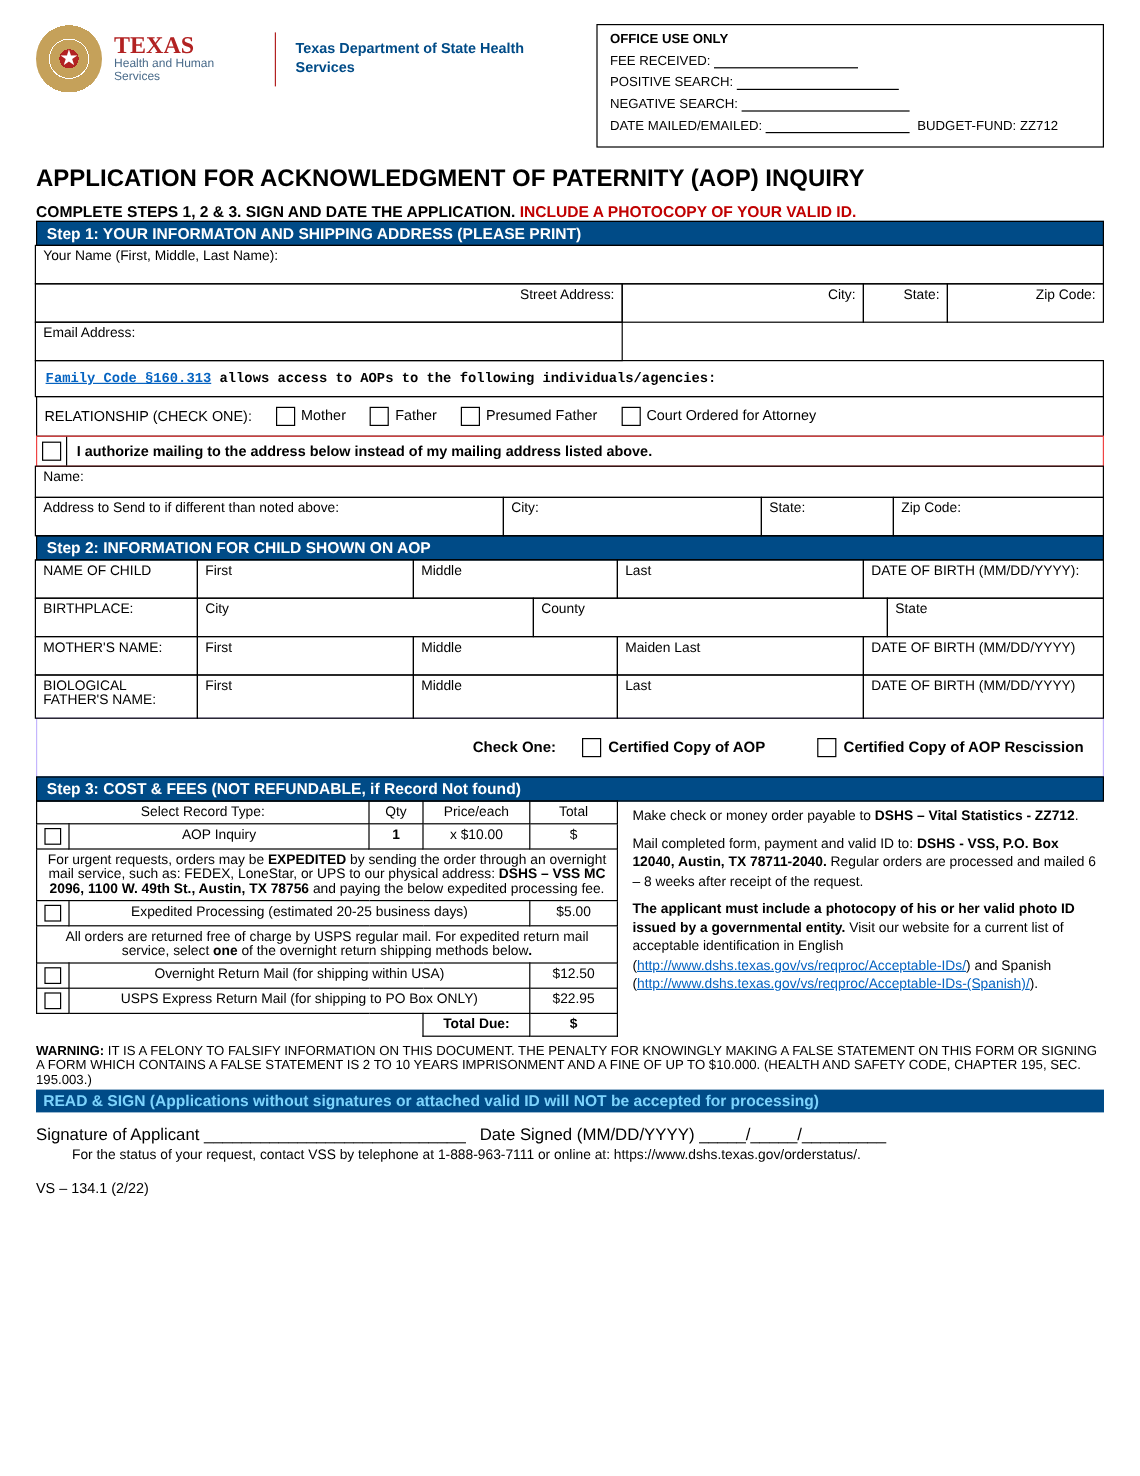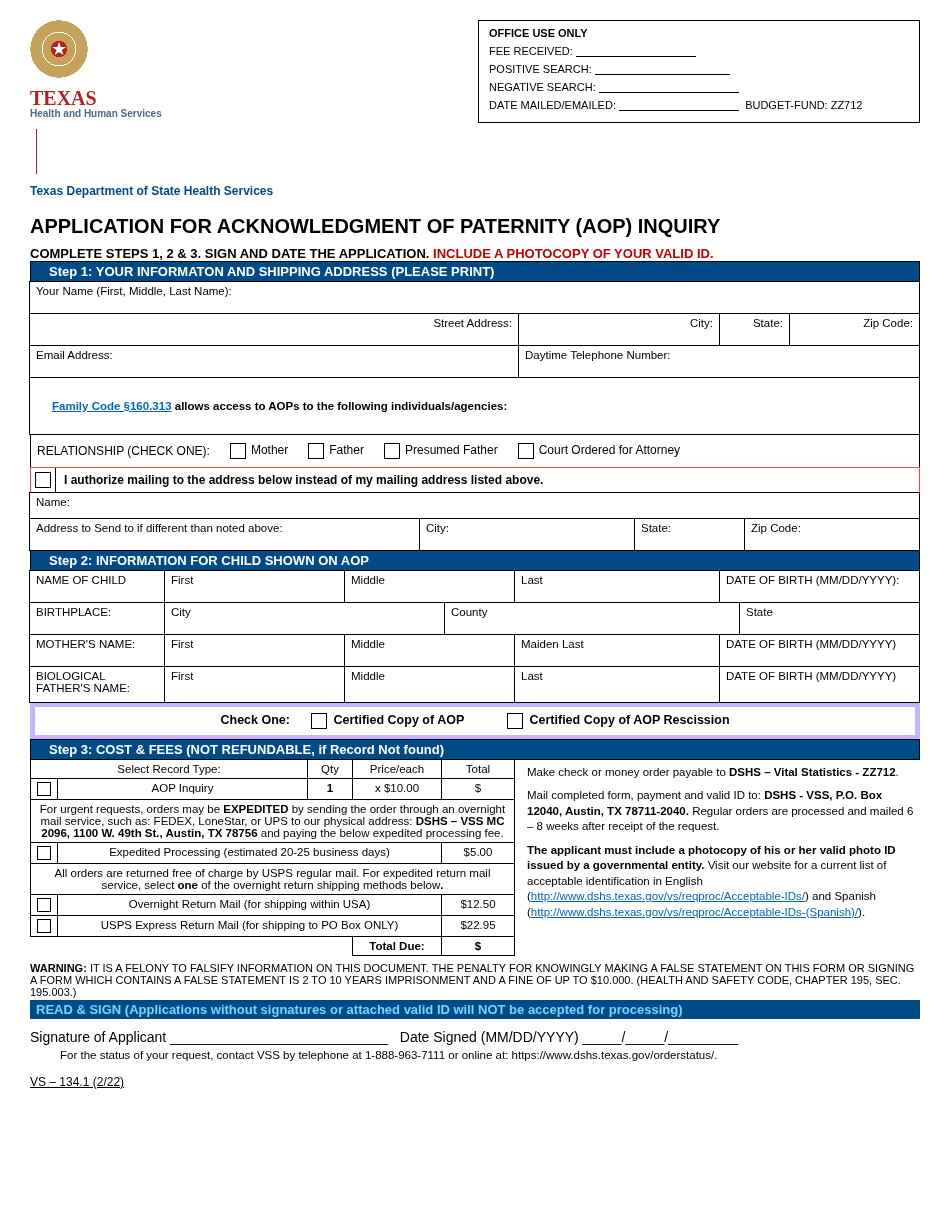--- a/index.html
+++ b/index.html
@@ -5,69 +5,69 @@
   body {
     font-family: Verdana, Geneva, sans-serif;
     font-size: 12px;
     margin: 0;
     padding: 20px 30px;
     color: #000;
     background: #fff;
     width: 890px;
   }
   .header-row { display: flex; align-items: flex-start; gap: 20px; margin-bottom: 15px; }
-  .logo-block { display: flex; gap: 10px; flex-direction: column; }
+  .logo-block { display: flex; align-items: center; gap: 10px; }
   .seal {
     width: 58px; height: 58px; border-radius: 50%;
     background: radial-gradient(circle, #b22222 20%, #c5a15a 20%, #c5a15a 40%, #fff 40%, #fff 42%, #c5a15a 42%, #c5a15a 70%, #fff 70%);
     position: relative;
   }
   .seal::after { content:"★"; position:absolute; top:50%; left:50%; transform:translate(-50%,-52%); color:#fff; font-size:18px; }
   .logo-txt1 { font-family: Georgia, serif; color:#b22222; font-size:20px; font-weight:bold; line-height:1; }
-  .logo-txt2 { color:#4a6b8a; font-size:10px; font-weight:bold; }
+  .logo-txt2 { color:#4a6b8a; font-size:10px; font-weight:normal; }
   .divider { width:1px; height:45px; background:#b22222; margin:0 6px; }
   .logo-txt3 { color:#004b87; font-size:12px; font-weight:bold; line-height:1.3; }
   .office-box { border:1px solid #000; padding:6px 10px; margin-left:auto; width:420px; font-size:11px; }
   .office-box .hd { font-weight:bold; margin-bottom:4px; }
   .office-box .ln { margin:5px 0; }
   .uline { display:inline-block; border-bottom:1px solid #000; min-width:120px; height:12px; vertical-align:bottom; }
   h1 { font-size:20px; font-weight:bold; margin:12px 0 8px; }
   .instr { font-size:13px; font-weight:bold; }
   .instr .red { color:#c00000; }
-  .step-hdr { background:#004b87; color:#fff; font-weight:bold; padding:2px 18px; font-size:13px; border:1px solid #000; }
+  .step-hdr { background:#004b87; color:#fff; font-weight:bold; padding:2px 8px; font-size:13px; border:1px solid #000; }
   .grid { display:grid; }
   .cell { border:1px solid #000; padding:3px 6px 16px 6px; font-size:11.5px; margin-top:-1px; margin-left:-1px; }
   .cell.tight { padding-bottom:3px; }
   .row1 { grid-template-columns: 1fr; }
   .row-addr { grid-template-columns: 489px 201px 70px 1fr; text-align: right; }
   .row-email { grid-template-columns: 489px 1fr; }
   .fc-link { color:#0563c1; text-decoration:underline; font-weight:bold; }
   .rel-row { border:1px solid #000; margin-top:-1px; padding:8px 6px; display:flex; align-items:center; gap:20px; font-size:12px; }
   .cb { display:inline-block; width:14px; height:14px; border:1.5px solid #000; vertical-align:middle; margin-right:5px; }
   .auth-row { display:flex; border:1px solid #ef4444; margin-top:-1px; }
   .auth-row .cbcell { width:24px; border-right:1px solid #000; display:flex; align-items:center; justify-content:center; padding:4px 0; }
   .auth-row .txt { flex:1; padding:5px 8px; font-weight:bold; }
   .row-alt { grid-template-columns: 390px 215px 110px 1fr; }
   .row-child { grid-template-columns: 135px 180px 170px 205px 1fr; }
   .row-bp { grid-template-columns: 135px 280px 295px 1fr; }
-  .chk-row { border:5px solid #c4b5fd; margin-top:-1px; padding:6px; text-align:center; font-weight:bold; font-size:12.5px; }
+  .chk-row { border:1px solid #c4b5fd; margin-top:-1px; padding:16px; text-align:right; font-weight:bold; font-size:12.5px; }
   .chk-row .cb { margin:0 6px 0 18px; }
   .fees { display:flex; gap:12px; margin-top:-1px; }
   .fees-left { flex:0 0 485px; }
   .fees-right { flex:1; font-size:11.5px; padding-top:6px; line-height:1.35; }
   .ftbl { width:100%; border-collapse:collapse; font-size:11.5px; }
   .ftbl td, .ftbl th { border:1px solid #000; padding:3px 5px; text-align:center; vertical-align:top; }
   .ftbl th { font-weight:normal; }
   .cbcell2 { width:16px; text-align:center; padding:2px; }
   .link { color:#0563c1; text-decoration:underline; }
   .warn { font-size:11px; margin-top:6px; }
   .sign-hdr { background:#004b87; color:#7dd3fc; font-weight:bold; padding:2px 6px; font-size:13px; margin-top:2px; }
   .sig-line { font-size:14px; margin:10px 0 4px; }
   .status { font-size:11.5px; text-align:left; margin-left:30px; }
-  .formno { font-size:12px; margin-top:14px;text-decoration:underline; }
+  .formno { font-size:12px; margin-top:14px; }
   .nolbr { white-space:nowrap; }
 </style>
 </head>
 <body>
 
 <div class="header-row">
   <div class="logo-block">
     <div class="seal"></div>
     <div>
       <div class="logo-txt1">TEXAS</div>
@@ -98,23 +98,22 @@
     <div class="cell">Your Name (First, Middle, Last Name):</div>
   </div>
 <div class="grid row-addr">
   <div class="cell">Street Address:</div>
   <div class="cell">City:</div>
   <div class="cell">State:</div>
   <div class="cell">Zip Code:</div>
 </div>
 <div class="grid row-email">
   <div class="cell">Email Address:</div>
-  <div class="cell">Daytime Telephone Number:</div>
-</div>
-<div class="cell tight" style="border:1px solid #000; margin-top:-1px; padding:22px;">
+</div>
+<div class="cell tight" style="border:1px solid #000; margin-top:-1px; padding:8px;font-family:Liberation Mono, monospace;">
   <a class="fc-link">Family Code §160.313</a><b> allows access to AOPs to the following individuals/agencies:</b>
 </div>
 <div class="rel-row">
   <span>RELATIONSHIP (CHECK ONE):</span>
   <span class="nolbr"><span class="cb"></span><span>Mother</span></span>
   <span class="nolbr"><span class="cb"></span><span>Father</span></span>
   <span class="nolbr"><span class="cb"></span><span>Presumed Father</span></span>
   <span class="nolbr"><span class="cb"></span><span>Court Ordered for Attorney</span></span>
 </div>
 <div class="auth-row">

